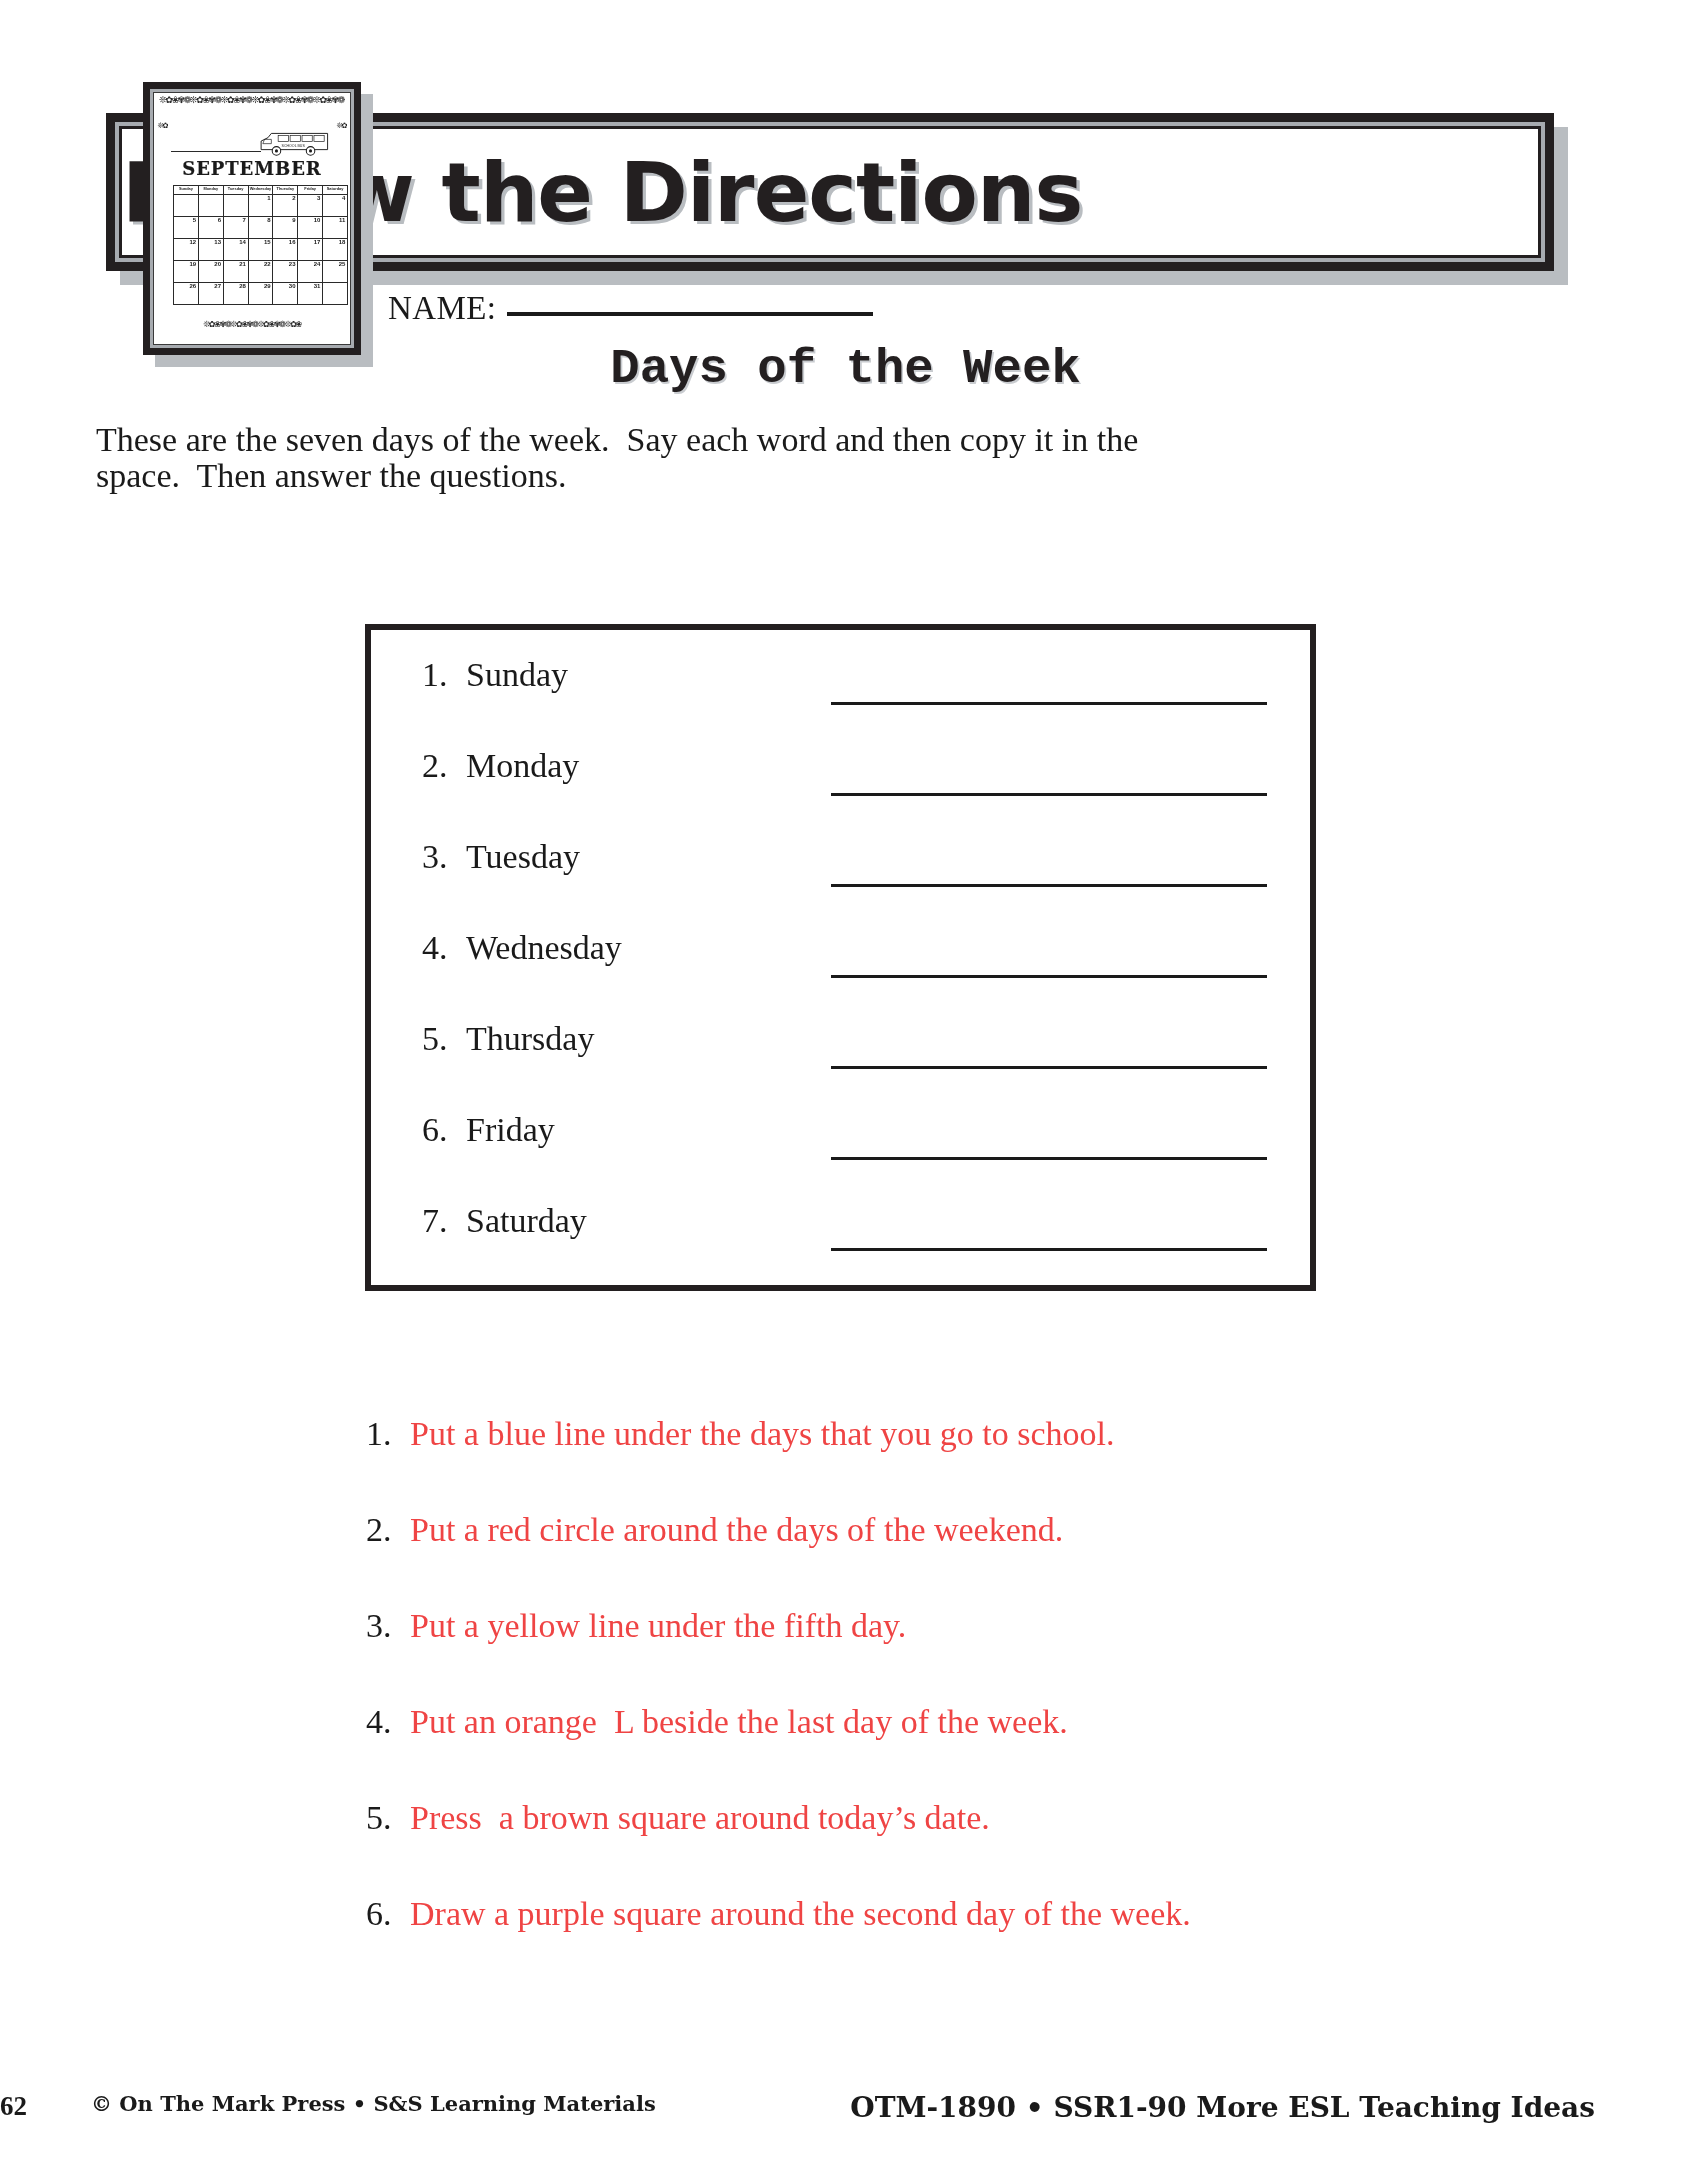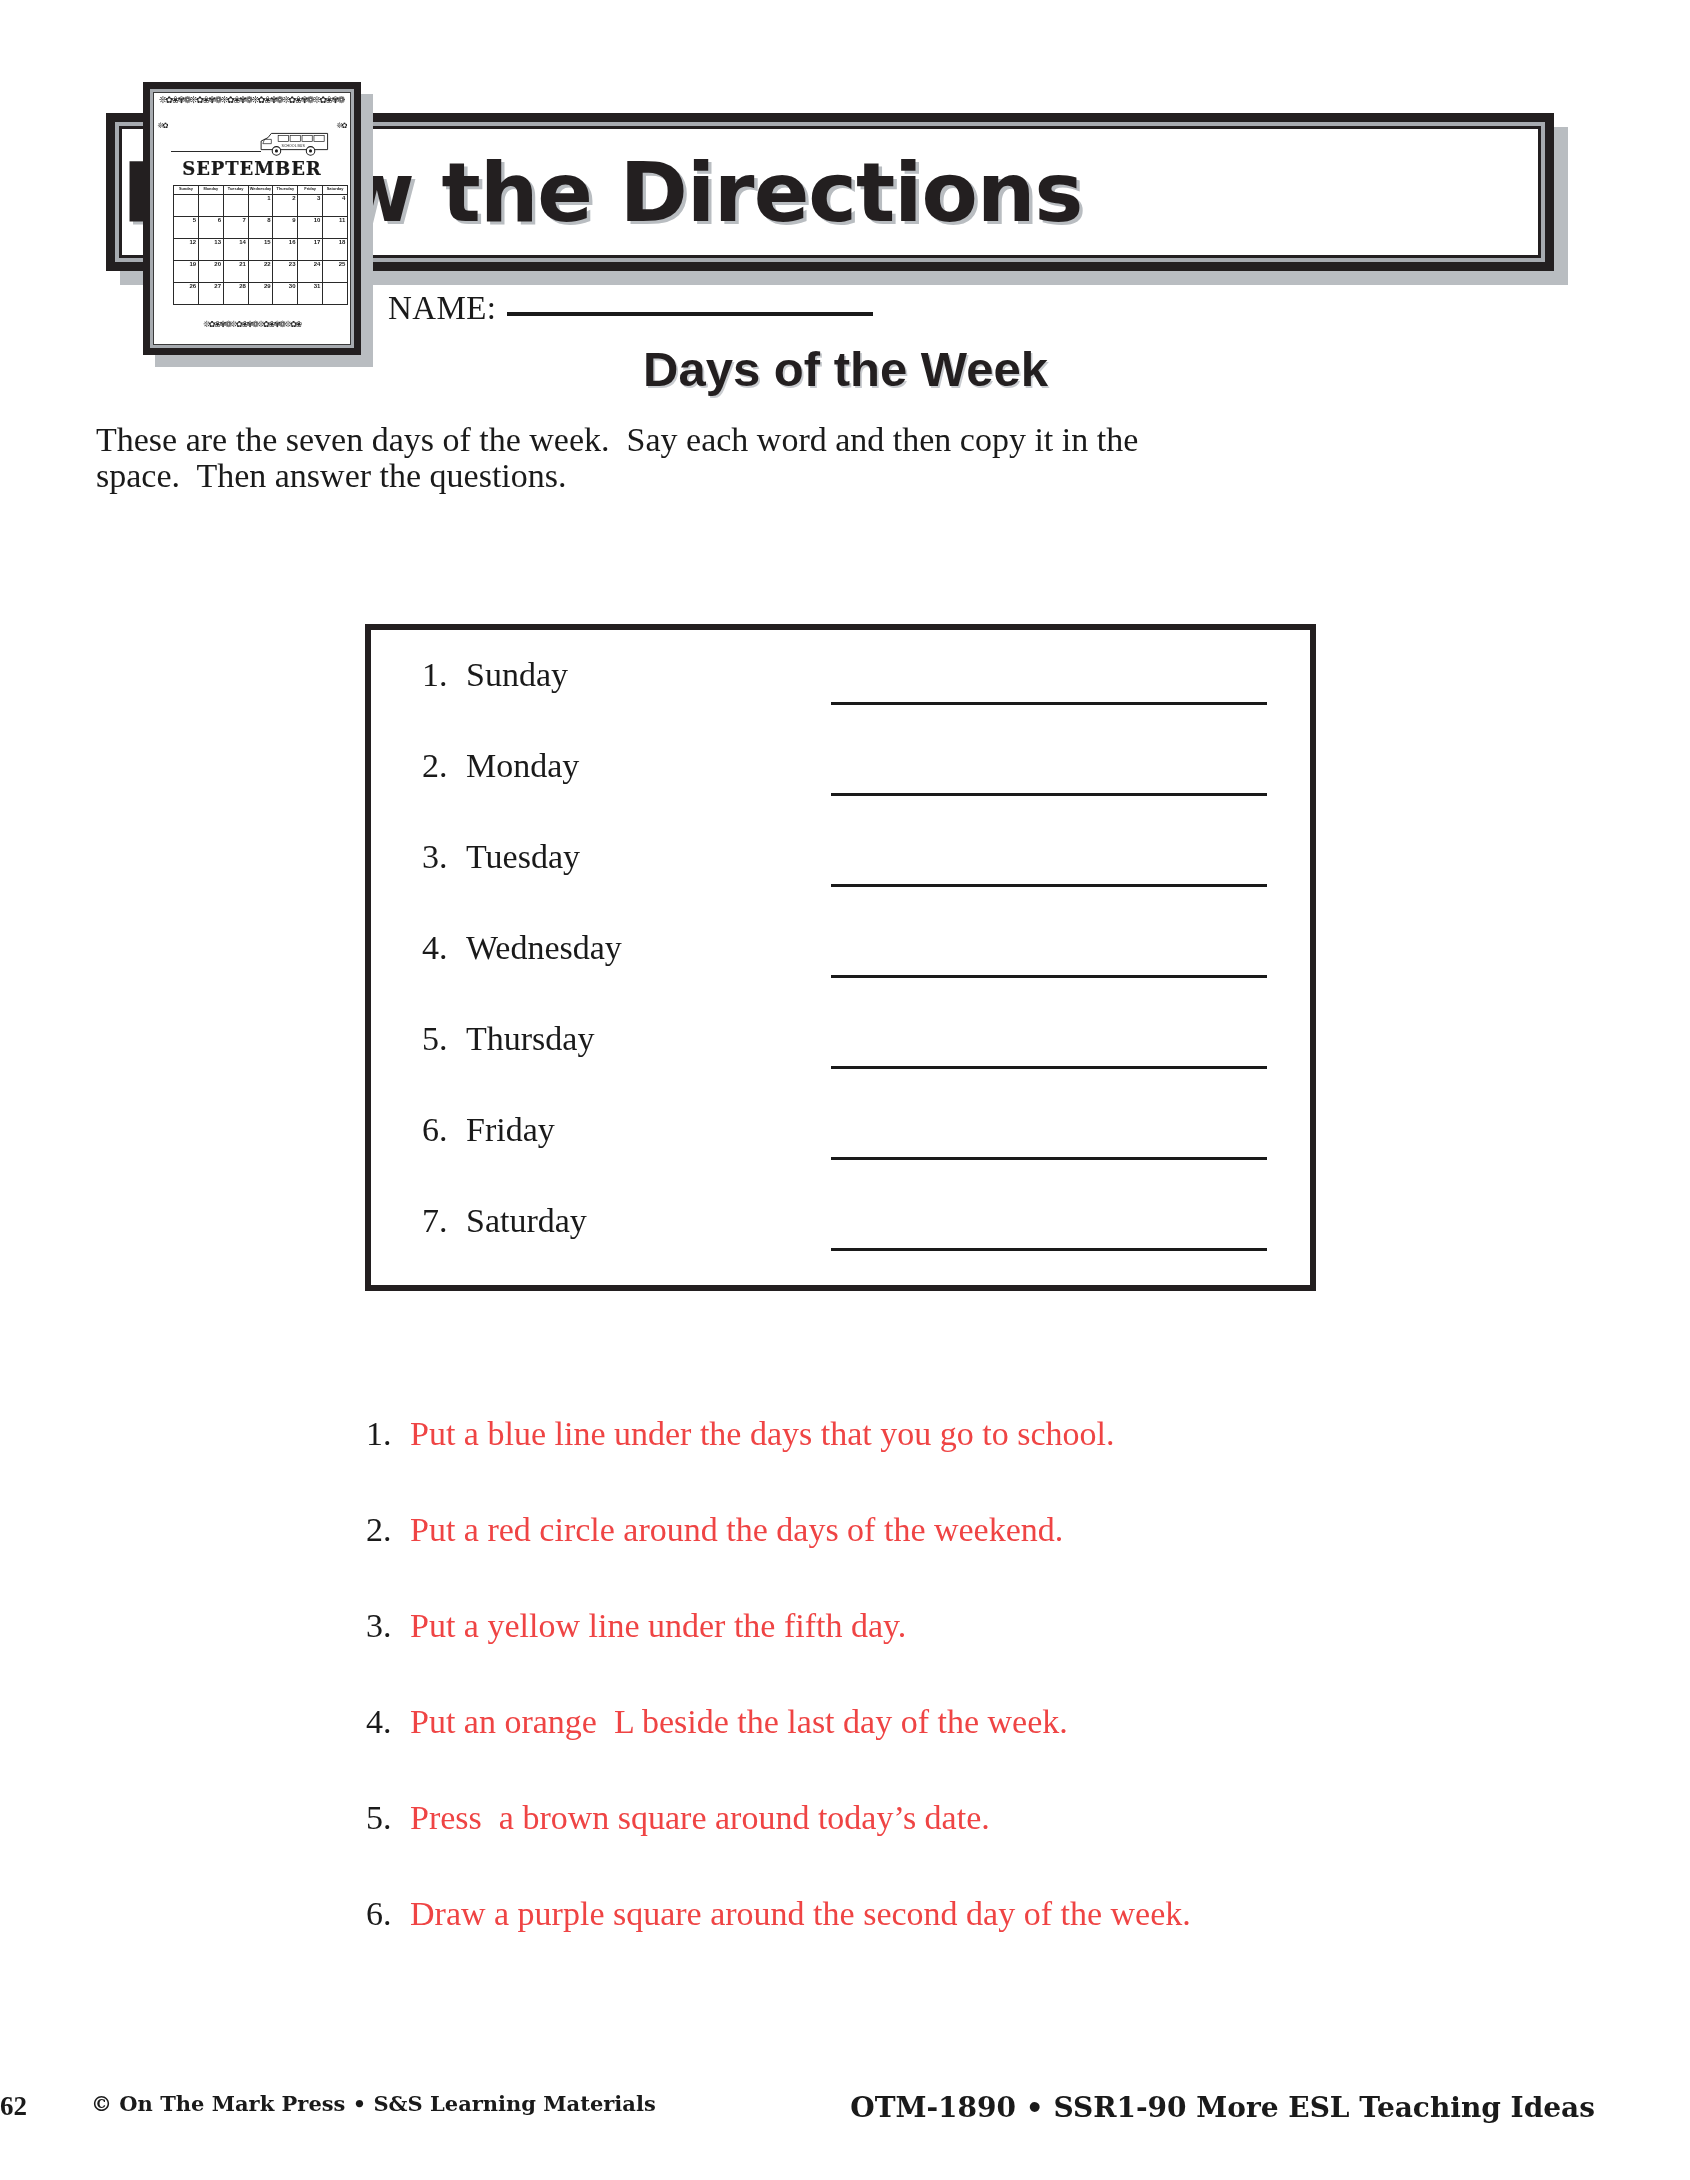--- a/index.html
+++ b/index.html
@@ -244,21 +244,21 @@
     top: -3.4px;
   }
 
   
   #section-title {
     position: absolute;
     left: 0;
     right: 0;
     top: 341px;
     text-align: center;
-    font-family: Liberation Sans, sans-serif;
+    font-family: Liberation Mono, monospace;
     font-weight: bold;
     font-size: 49px;
     color: #231f20;
     text-shadow: 1.7px 1.7px 0 #c9ccd0;
   }
 
   
   #intro-text {
     position: absolute;
     left: 96px;

